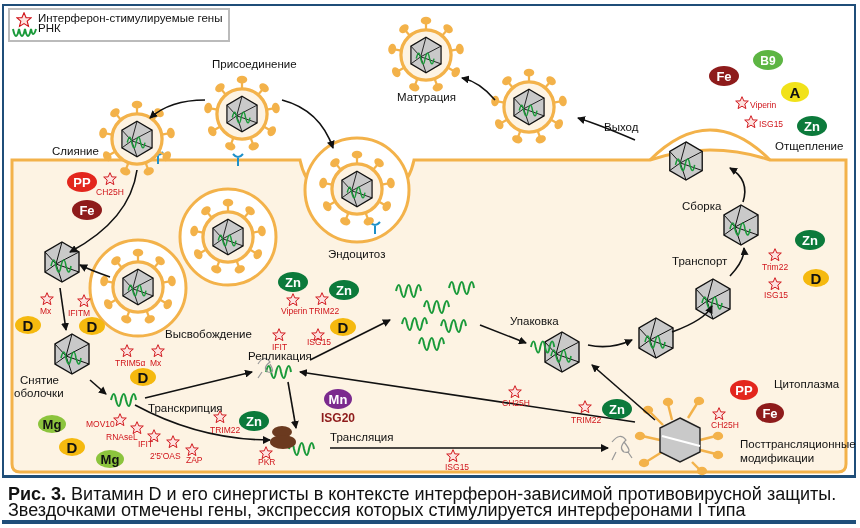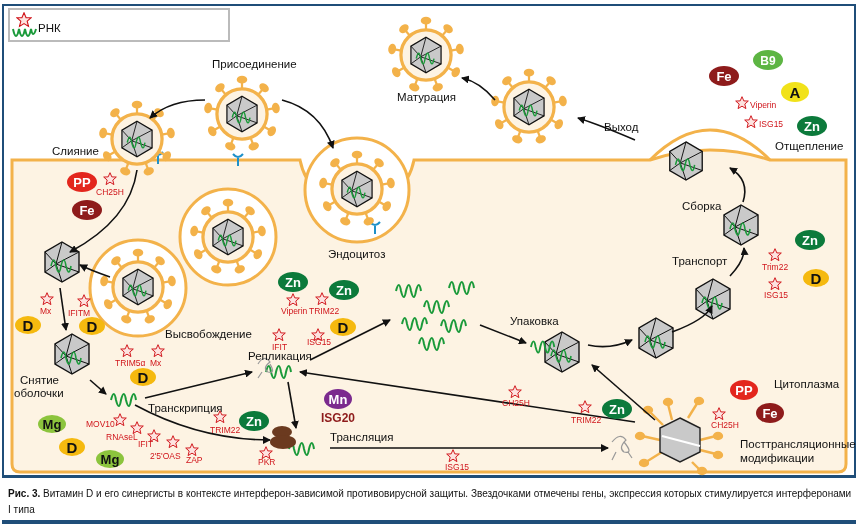--- a/index.html
+++ b/index.html
@@ -2,21 +2,21 @@
 <html><head>
 <meta charset="utf-8">
 <style>
   html,body{margin:0;padding:0;background:#fff;}
   body{width:860px;height:528px;position:relative;overflow:hidden;font-family:"Liberation Sans",sans-serif;}
   #frame{position:absolute;left:2px;top:4px;width:854px;height:474px;border:2px solid #1f4e79;border-bottom:3px solid #1f4e79;box-sizing:border-box;background:#fff;}
   #diagram{position:absolute;left:0;top:0;}
   .lbl{font-family:"Liberation Sans",sans-serif;font-size:11.5px;fill:#111;}
   .gene{font-family:"Liberation Sans",sans-serif;font-size:8.5px;fill:#d0151b;}
   .chip{font-family:"Liberation Sans",sans-serif;font-weight:bold;fill:#fff;}
-  .caption{position:absolute;left:8px;top:486px;width:848px;font-size:10px;line-height:16px;color:#111;font-family:"Liberation Sans",sans-serif;}
+  .caption{position:absolute;left:8px;top:486px;width:848px;font-size:18px;line-height:16px;color:#111;font-family:"Liberation Sans",sans-serif;}
   .caption b{font-weight:bold;}
   #bottom-rule{position:absolute;left:2px;top:520px;width:854px;height:4px;background:#1f4e79;}
   #legend{position:absolute;left:8px;top:8px;width:222px;height:34px;border:2px solid #bbb;background:#fff;box-sizing:border-box;}
   #legend .row{position:absolute;left:28px;font-size:11.5px;color:#111;}
 </style>
 </head>
 <body>
 
 <div id="frame"></div>
 
@@ -322,20 +322,21 @@
   <text class="gene" x="762" y="270">Trim22</text>
   <text class="gene" x="764" y="298">ISG15</text>
   <text class="gene" x="750" y="108">Viperin</text>
   <text class="gene" x="759" y="127">ISG15</text>
 </svg>
 
 <div id="legend">
   <svg style="position:absolute;left:6px;top:2px" width="16" height="16" viewBox="-10 -10 20 20">
     <path d="M0,-9 L2.6,-3 L9,-2.8 L4,1.5 L5.6,8 L0,4.5 L-5.6,8 L-4,1.5 L-9,-2.8 L-2.6,-3 Z" fill="#fde3e0" stroke="#d0151b" stroke-width="1.4"></path>
   </svg>
+  <div class="row" style="top:2px">Интерферон-стимулируемые гены</div>
   <svg style="position:absolute;left:2px;top:16px" width="26" height="14" viewBox="0 0 26 14">
     <path d="M1,3 q3,14 6,0 q3,14 6,0 q3,14 6,0 q2,10 5,0" stroke="#1a9a3a" stroke-width="2" fill="none"></path>
   </svg>
   <div class="row" style="top:12px">РНК</div>
 </div>
 
 <div class="caption">
   <b>Рис. 3.</b><span> Витамин D и его синергисты в контексте интерферон-зависимой противовирусной защиты. Звездочками отмечены гены, экспрессия которых стимулируется интерферонами I типа</span>
 </div>
 <div id="bottom-rule"></div>

